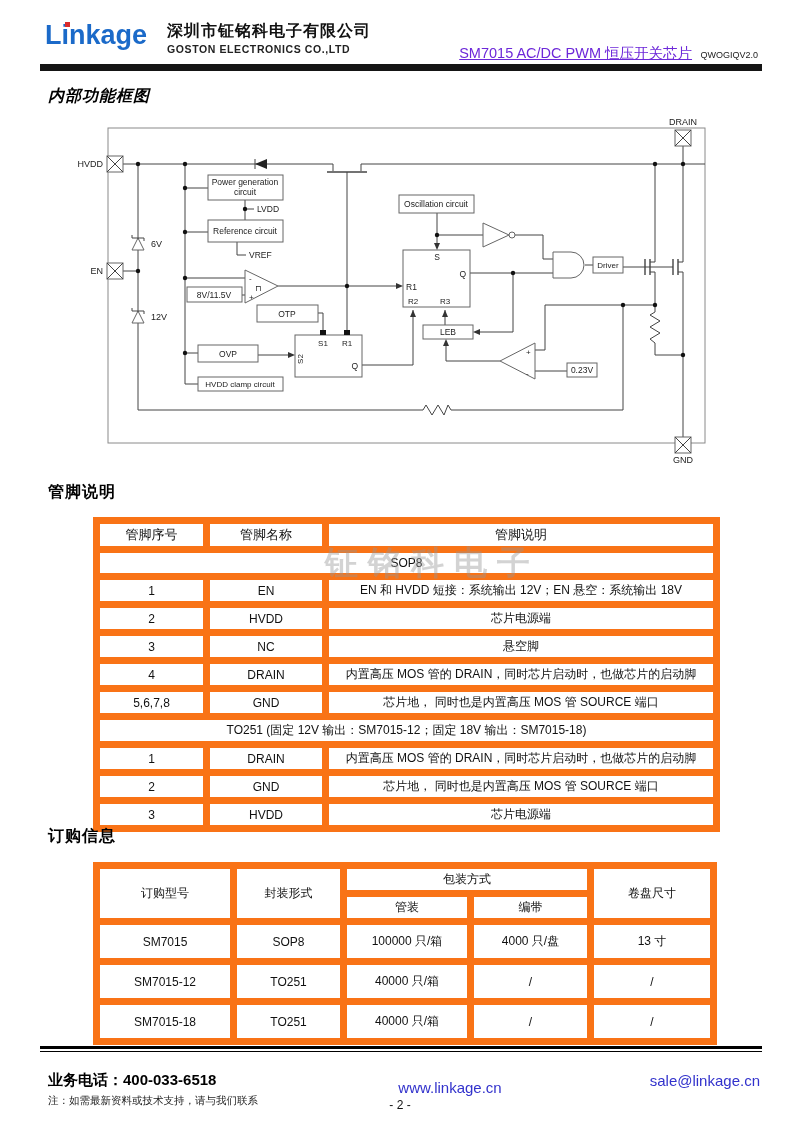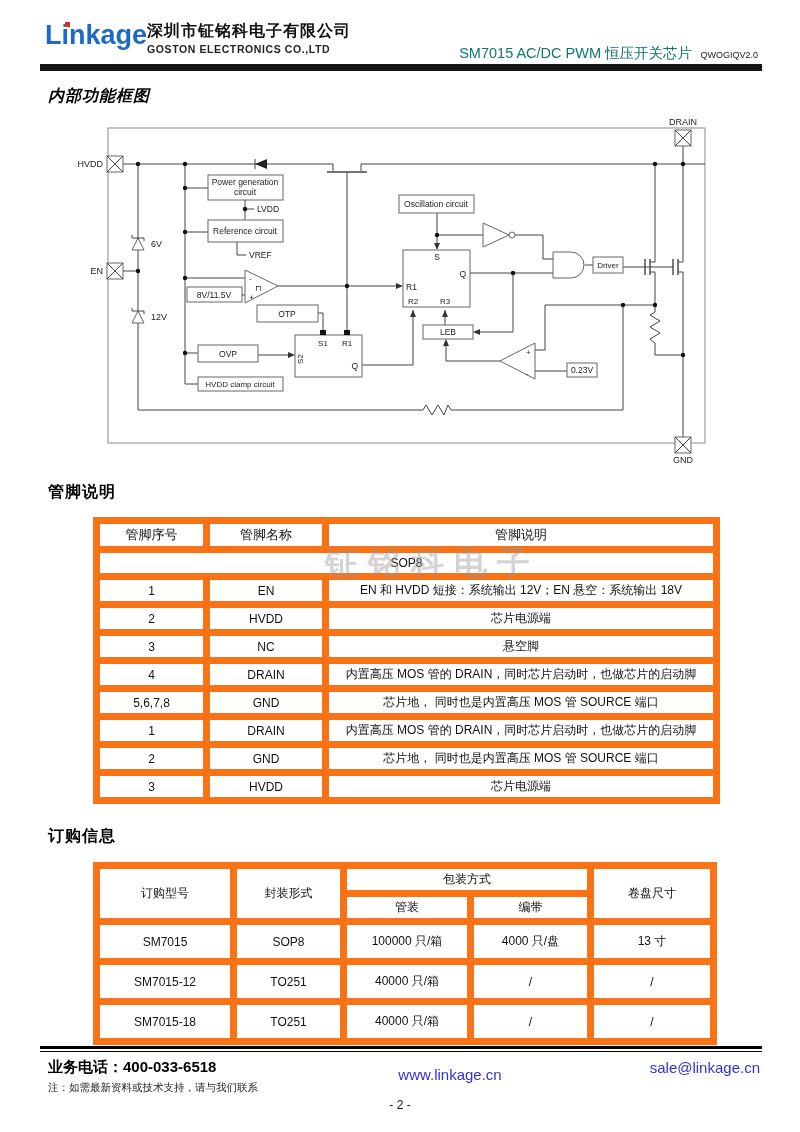--- a/index.html
+++ b/index.html
@@ -6,25 +6,25 @@
   html,body { background:#e8e8e8; }
   .page {
     position:relative; width:800px; height:1132px; margin:0 auto;
     background:#ffffff; overflow:hidden;
     font-family:"Liberation Sans","DejaVu Sans",sans-serif; color:#111;
   }
   
   .hdr-logo { position:absolute; left:45px; top:20px; display:flex; align-items:flex-start; }
   .logo-word { position:relative; font-size:27px; font-weight:bold; color:#1b6ac9; letter-spacing:0px; line-height:30px; }
   .logo-dot { position:absolute; left:20px; top:2px; width:5px; height:5px; background:#d92b2b; }
-  .hdr-company { margin-left:0; margin-top:1px; }
+  .hdr-company { margin-left:20px; margin-top:1px; }
   .hdr-company-cn { font-size:16px; font-weight:bold; color:#111; letter-spacing:1px; }
   .hdr-company-en { font-size:10.5px; font-weight:bold; color:#222; letter-spacing:0.6px; margin-top:1px; }
   .hdr-right { position:absolute; right:42px; top:44px; white-space:nowrap; }
-  .hdr-doc-title { font-size:14.5px; color:#0f766e; }
+  .hdr-doc-title { font-size:14.5px; color:#6d28d9;text-decoration:underline; }
   .hdr-doc-ver { font-size:9px; color:#222; margin-left:4px; }
   .hdr-bar { position:absolute; left:40px; right:38px; top:64px; height:7px; background:#151515; }
   
   .sec-title { position:absolute; left:48px; font-size:16px; font-weight:bold; color:#000; letter-spacing:1px; }
   
   .diagram { position:absolute; left:75px; top:115px; width:660px; height:350px; }
   .diagram svg { width:100%; height:100%; }
   .diagram text { font-family:"Liberation Sans","DejaVu Sans",sans-serif; fill:#222; }
   .t9  { font-size:9px; }
   .t8  { font-size:8.5px; }
@@ -43,21 +43,21 @@
   .order-table tr.hrow { height:28px; }
   .order-table tr.drow { height:40px; }
   .wm { position:absolute; left:232px; top:24px; width:340px; font-size:33px; font-weight:bold;
         color:rgba(150,150,150,0.42); letter-spacing:10px; pointer-events:none; white-space:nowrap; }
   .pin-wrap { position:absolute; left:93px; top:517px; width:620px; }
   .pin-wrap .pin-table { position:relative; left:0; top:0; }
   
   .footer { position:absolute; left:40px; right:38px; top:1046px; }
   .rule-thick { height:3px; background:#000; }
   .rule-thin { margin-top:2px; height:1px; background:#000; }
-  .footer-row { position:relative; margin-top:6px; height:40px; }
+  .footer-row { position:relative; margin-top:19px; height:40px; }
   .f-phone { position:absolute; left:8px; top:0; font-size:15px; font-weight:bold; color:#000; }
   .f-note { position:absolute; left:8px; top:23px; font-size:10.5px; color:#222; }
   .f-web { position:absolute; left:320px; top:8px; width:180px; text-align:center; font-size:15px; color:#3232cc; }
   .f-mail { position:absolute; right:2px; top:1px; font-size:15px; color:#3232cc; }
   .page-num { position:absolute; left:0; right:0; top:1098px; text-align:center; font-size:12px; color:#111; }
   a.link { text-decoration:none; color:#3232cc; }
 </style>
 </head>
 <body>
 
@@ -325,20 +325,23 @@
       </tr>
       <tr>
         <td>4</td>
         <td>DRAIN</td>
         <td>内置高压 MOS 管的 DRAIN，同时芯片启动时，也做芯片的启动脚</td>
       </tr>
       <tr>
         <td>5,6,7,8</td>
         <td>GND</td>
         <td>芯片地， 同时也是内置高压 MOS 管 SOURCE 端口</td>
+      </tr>
+      <tr>
+        <td colspan="3">TO251 (固定 12V 输出：SM7015-12；固定 18V 输出：SM7015-18)</td>
       </tr>
       <tr>
         <td>1</td>
         <td>DRAIN</td>
         <td>内置高压 MOS 管的 DRAIN，同时芯片启动时，也做芯片的启动脚</td>
       </tr>
       <tr>
         <td>2</td>
         <td>GND</td>
         <td>芯片地， 同时也是内置高压 MOS 管 SOURCE 端口</td>

